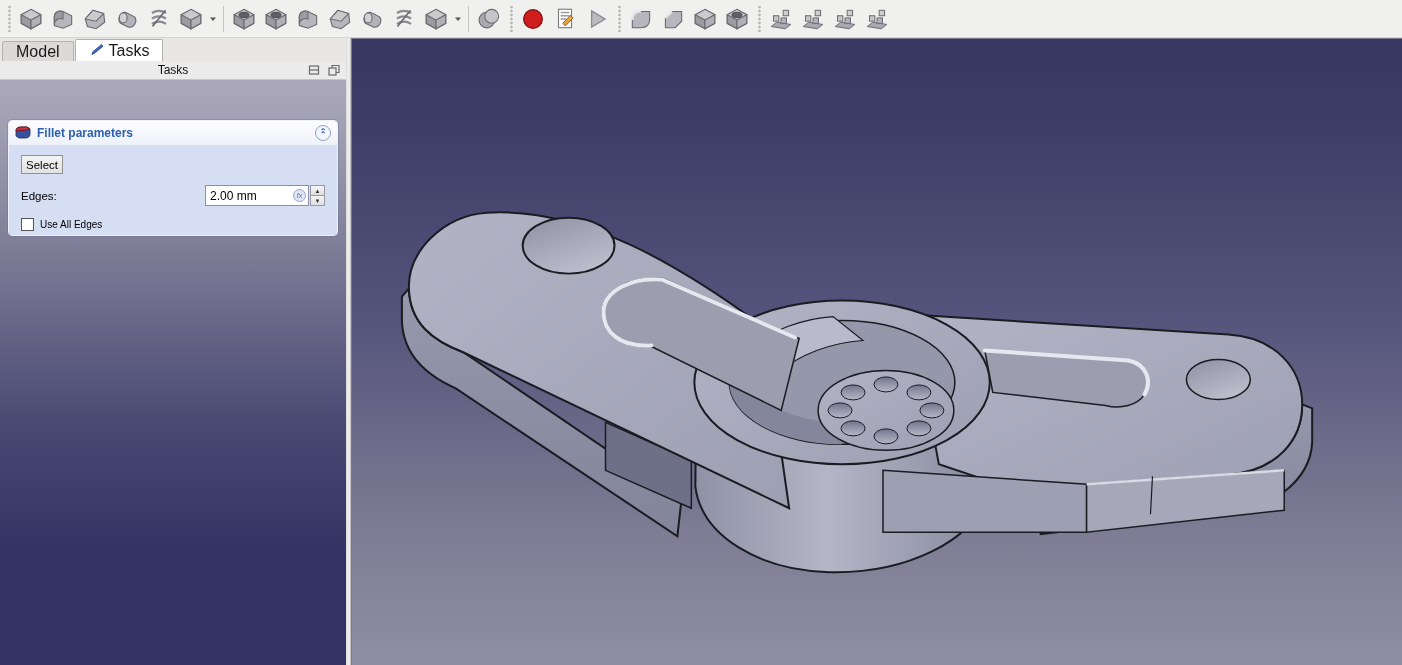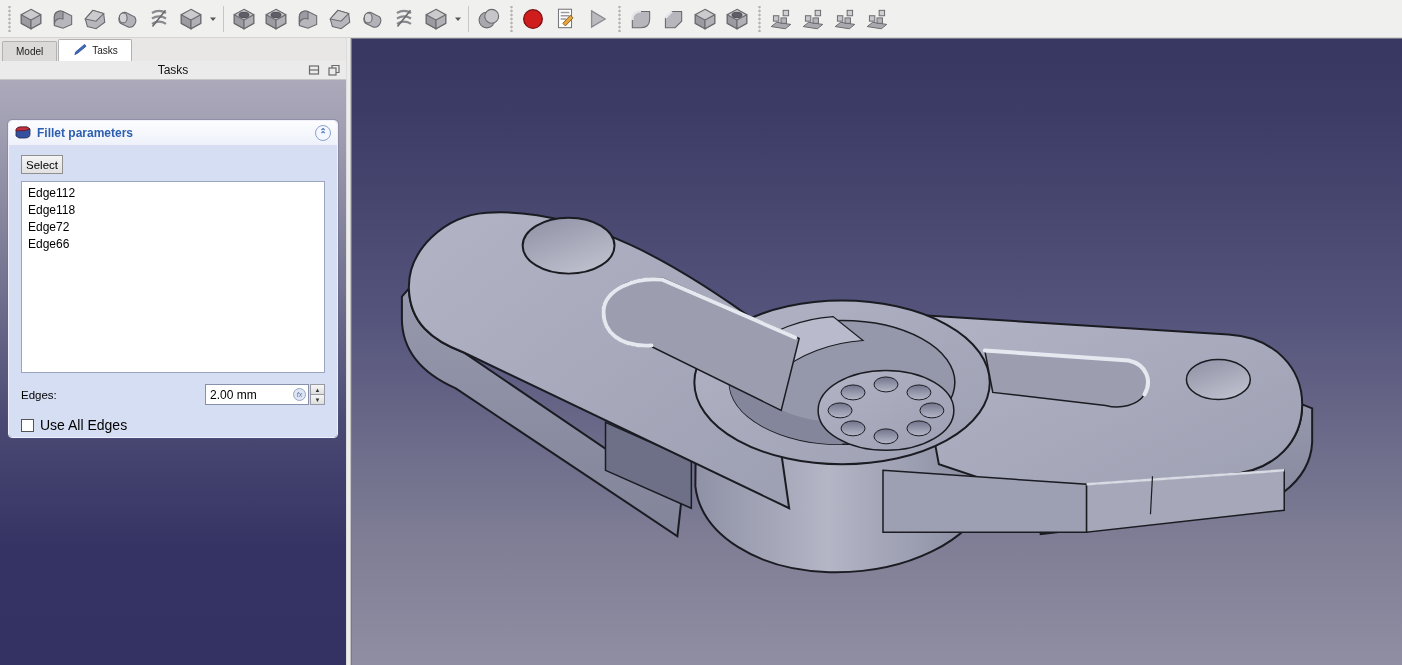--- a/index.html
+++ b/index.html
@@ -23,21 +23,21 @@
   .left-col { width:346px; display:flex; flex-direction:column; background:#ebebea; }
   .splitter { width:5px; background:#ececec; border-left:1px solid #dcdcdc; border-right:1px solid #c2c2c2; }
   .viewport { flex:1; position:relative; border-top:1px solid #7a7a8a; border-left:1px solid #7a7a8a;
     background:linear-gradient(180deg,#373761 0%, #3c3c66 12%, #55547c 45%, #7d7c94 78%, #8f8ea2 100%); }
   .viewport svg { position:absolute; inset:0; width:100%; height:100%; }
 
   
   .tabbar { height:23px; background:#e9e7e5; display:flex; align-items:flex-end; padding-left:2px; }
   .tab { height:20px; padding:0 13px; margin-right:1px; background:#dcdad8;
     border:1px solid #b4b2b0; border-bottom:none; border-radius:2px 2px 0 0;
-    display:flex; align-items:center; gap:5px; font-size:10px; color:#1a1a1a; }
+    display:flex; align-items:center; gap:5px; font-size:16px; color:#1a1a1a; }
   .tab.active { background:#ffffff; height:22px; }
 
   
   .panel-title { height:19px; background:#ebebeb; border-bottom:1px solid #c6c6c6;
     display:flex; align-items:center; font-size:12px; color:#111; position:relative; }
   .panel-title .t { flex:1; text-align:center; }
   .pt-icons { position:absolute; right:6px; top:3px; display:flex; gap:8px; }
   .pt-icons svg { width:12px; height:12px; }
 
   
@@ -75,21 +75,21 @@
   .fx-icon { position:absolute; right:2px; top:3px; width:13px; height:13px; border-radius:50%;
     background:#dfe5f2; border:1px solid #9aa6c4; color:#5a76aa; font-size:7px;
     display:flex; align-items:center; justify-content:center; font-style:italic; }
   .spin-btns { width:15px; display:flex; flex-direction:column; margin-left:1px; }
   .spin-btns div { flex:1; background:linear-gradient(#f6f6f6,#dedede); border:1px solid #979aa5;
     font-size:6px; color:#333; display:flex; align-items:center; justify-content:center; }
   .spin-btns div:first-child { border-bottom:none; }
 
   .chk-row { display:flex; align-items:center; gap:6px; margin-top:12px; }
   .chk { width:13px; height:13px; background:#fff; border:1px solid #555; }
-  .chk-lbl { font-size:14px; color:#000; }
+  .chk-lbl { font-size:10px; color:#000; }
 </style>
 </head>
 <body>
 
 <div class="toolbar">
   <svg width="0" height="0" style="position:absolute">
     <defs>
       <symbol id="sym-cube" viewBox="0 0 24 24">
         <path d="M12 3 L21 8 L21 16 L12 21 L3 16 L3 8 Z" fill="#cbcbce" stroke="#6a6a6e" stroke-width="1"></path>
         <path d="M3 8 L12 13 L12 21 L3 16 Z" fill="#9b9ba1" stroke="#6a6a6e" stroke-width="1"></path>
@@ -340,27 +340,20 @@
           </span>
           <span class="title">Fillet parameters</span>
           <span class="collapse-btn">
               <span>⌃</span>
               <span style="margin-top:-4px">⌃</span>
             </span>
         </div>
         <div class="taskbox-bd">
           <div class="sel-btn">Select</div>
 
-          <div class="edge-list">
-
-          <div class="edge-item">Edge112</div>
-              <div class="edge-item">Edge118</div>
-              <div class="edge-item">Edge72</div>
-              <div class="edge-item">Edge66</div>
-            </div>
 
           <div class="radius-row">
             <span class="lbl">Edges:</span>
             <div class="spinbox">
               <div class="spin-field">
                 <input value="2.00 mm" style="">
                 <span class="fx-icon">fx</span>
               </div>
               <div class="spin-btns">
                 <div>▲</div>

